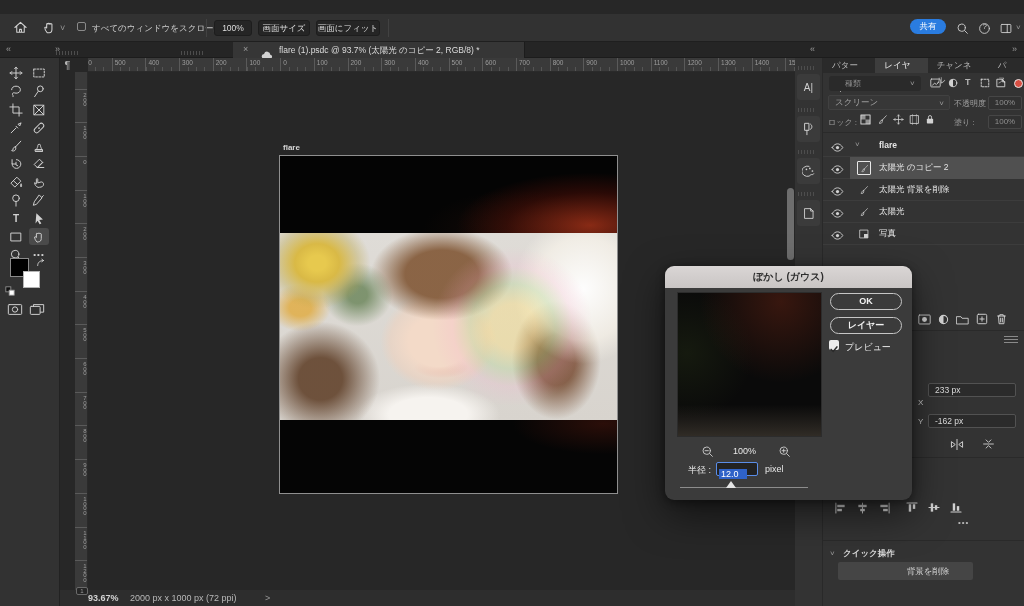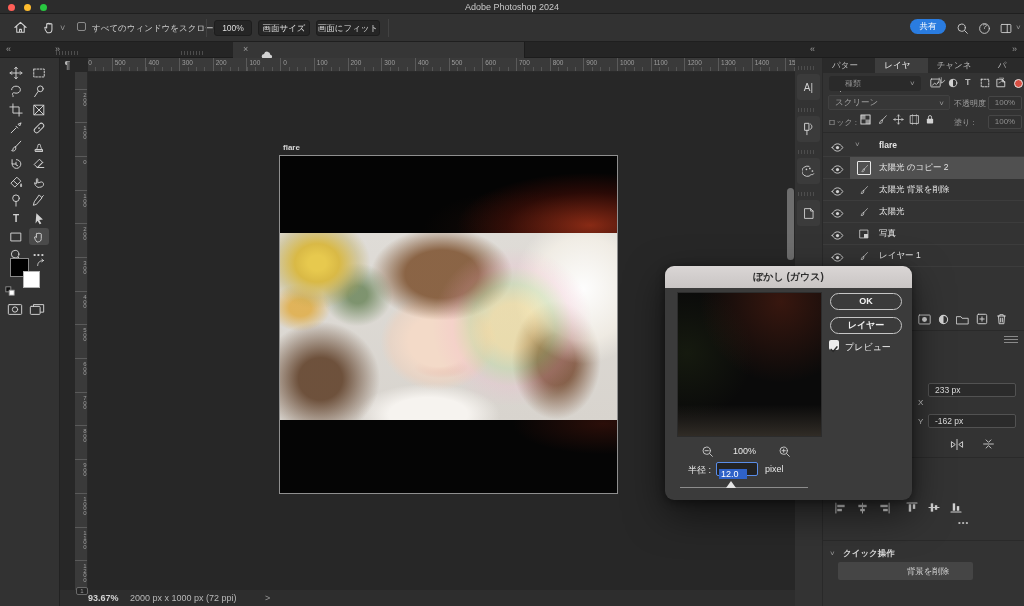--- a/index.html
+++ b/index.html
@@ -133,26 +133,20 @@
   .radius-sel { display:inline-block; margin:1px 0 0 2px; padding:0 8px 0 2px; background:#2f62c8; color:#fff; font-size:9px; }
   .slider-track { left:15px; top:221px; width:128px; height:1px; background:#8c8c8c; }
   .slider-thumb { left:61px; top:215px; width:0; height:0;
     border-left:5px solid transparent; border-right:5px solid transparent; border-bottom:7px solid #e4e4e4; }
 </style>
 </head>
 <body>
 
 <div id="app">
 
-  <div class="abs titlebar">
-    <div class="abs light" style="left:8px;background:#ff5f57"></div>
-    <div class="abs light" style="left:24px;background:#febc2e"></div>
-    <div class="abs light" style="left:40px;background:#28c840"></div>
-    <div class="abs win-title">Adobe Photoshop 2024</div>
-  </div>
 
   <div class="abs optbar">
     <div class="abs" style="left:13px;top:6px">
       <svg width="15" height="15" viewBox="0 0 16 16">
           <path class="tsvg" d="M2 8l6-5.5L14 8M4 7v6h8V7M7 13v-3h2v3"></path>
         </svg>
     </div>
     <div class="abs" style="left:42px;top:6px">
       <svg width="15" height="15" viewBox="0 0 16 16">
           <path class="tsvg" d="M5.5 13.5C4 12 3 10 3 8c.8-.7 1.7-.2 2 .6V4.4c0-1 1.3-1 1.4 0 .1-1.1 1.4-1.1 1.5 0 .1-.9 1.3-.9 1.4.1.1-.7 1.2-.7 1.3.2V9.8c0 2.2-1.3 3.7-2.8 3.7z"></path>
@@ -193,20 +187,21 @@
     <div class="abs chev-txt" style="left:55px;top:2px">»</div>
     <div class="abs grip" style="left:56px;top:9px"></div>
     <div class="abs grip" style="left:181px;top:9px"></div>
     <div class="abs doc-tab">
       <span class="abs chev-txt" style="left:10px;top:2px;font-size:9px">×</span>
       <span class="abs" style="left:28px;top:4px">
         <svg width="13" height="9" viewBox="0 0 16 10">
             <path class="tfill" d="M4 9a3 3 0 01-.3-6A4 4 0 0111.5 4 2.6 2.6 0 0112 9z"></path>
           </svg>
       </span>
+      <span class="title abs" style="left:46px">flare (1).psdc @ 93.7% (太陽光 のコピー 2, RGB/8) *</span>
     </div>
     <div class="abs chev-txt" style="left:810px;top:2px">«</div>
     <div class="abs chev-txt" style="left:1012px;top:2px">»</div>
   </div>
 
   <div class="abs toolbar">
 
     <div class="tool" style="left:6px;top:6px">
         <svg width="14" height="14" viewBox="0 0 16 16">
           <path class="tsvg" d="M8 1.5v13M1.5 8h13M8 1.5L6.3 3.2M8 1.5l1.7 1.7M8 14.5l-1.7-1.7M8 14.5l1.7-1.7M1.5 8l1.7-1.7M1.5 8l1.7 1.7M14.5 8l-1.7-1.7M14.5 8l-1.7 1.7"></path>
@@ -558,32 +553,20 @@
           <circle class="tfill" cx="8" cy="6" r="2"></circle>
         </svg></span>
     <span class="lthumb">
         <svg width="10" height="10" viewBox="0 0 14 14">
           <rect class="tsvg" x="1.5" y="1.5" width="11" height="11"></rect>
           <rect class="tfill" x="7" y="7" width="5.5" height="5.5"></rect>
         </svg>
       </span>
     <span class="lname">写真</span>
   </div>
-  <div class="abs layerrow" style="top:245px">
-    <span class="eyebox"><svg width="13" height="11" viewBox="0 0 16 12">
-          <path class="tsvg" d="M1.5 6C3.5 2.8 5.6 1.5 8 1.5S12.5 2.8 14.5 6c-2 3.2-4.1 4.5-6.5 4.5S3.5 9.2 1.5 6z"></path>
-          <circle class="tfill" cx="8" cy="6" r="2"></circle>
-        </svg></span>
-    <span class="lthumb">
-        <svg width="10" height="10" viewBox="0 0 16 16">
-          <path class="tsvg" d="M13.5 2.5L7.5 9M7.5 9c-1.8 0-2.8 1-2.8 2.6 0 .8-.6 1.5-1.7 1.6 2.4 1.5 6-.4 4.5-4.2z"></path>
-        </svg>
-      </span>
-    <span class="lname">レイヤー 1</span>
-  </div>
 
   <div class="abs" style="left:918px;top:311px"><svg width="13" height="11" viewBox="0 0 16 13">
         <rect class="tsvg" x="1" y="1" width="14" height="11" rx="1"></rect>
         <circle class="tfill" cx="8" cy="6.5" r="3"></circle>
       </svg></div>
   <div class="abs" style="left:938px;top:311px"><svg width="11" height="11" viewBox="0 0 12 12">
         <circle class="tsvg" cx="6" cy="6" r="4.5"></circle>
         <path class="tfill" d="M6 1.5a4.5 4.5 0 000 9z"></path>
       </svg></div>
   <div class="abs" style="left:956px;top:311px"><svg width="13" height="11" viewBox="0 0 16 13">

